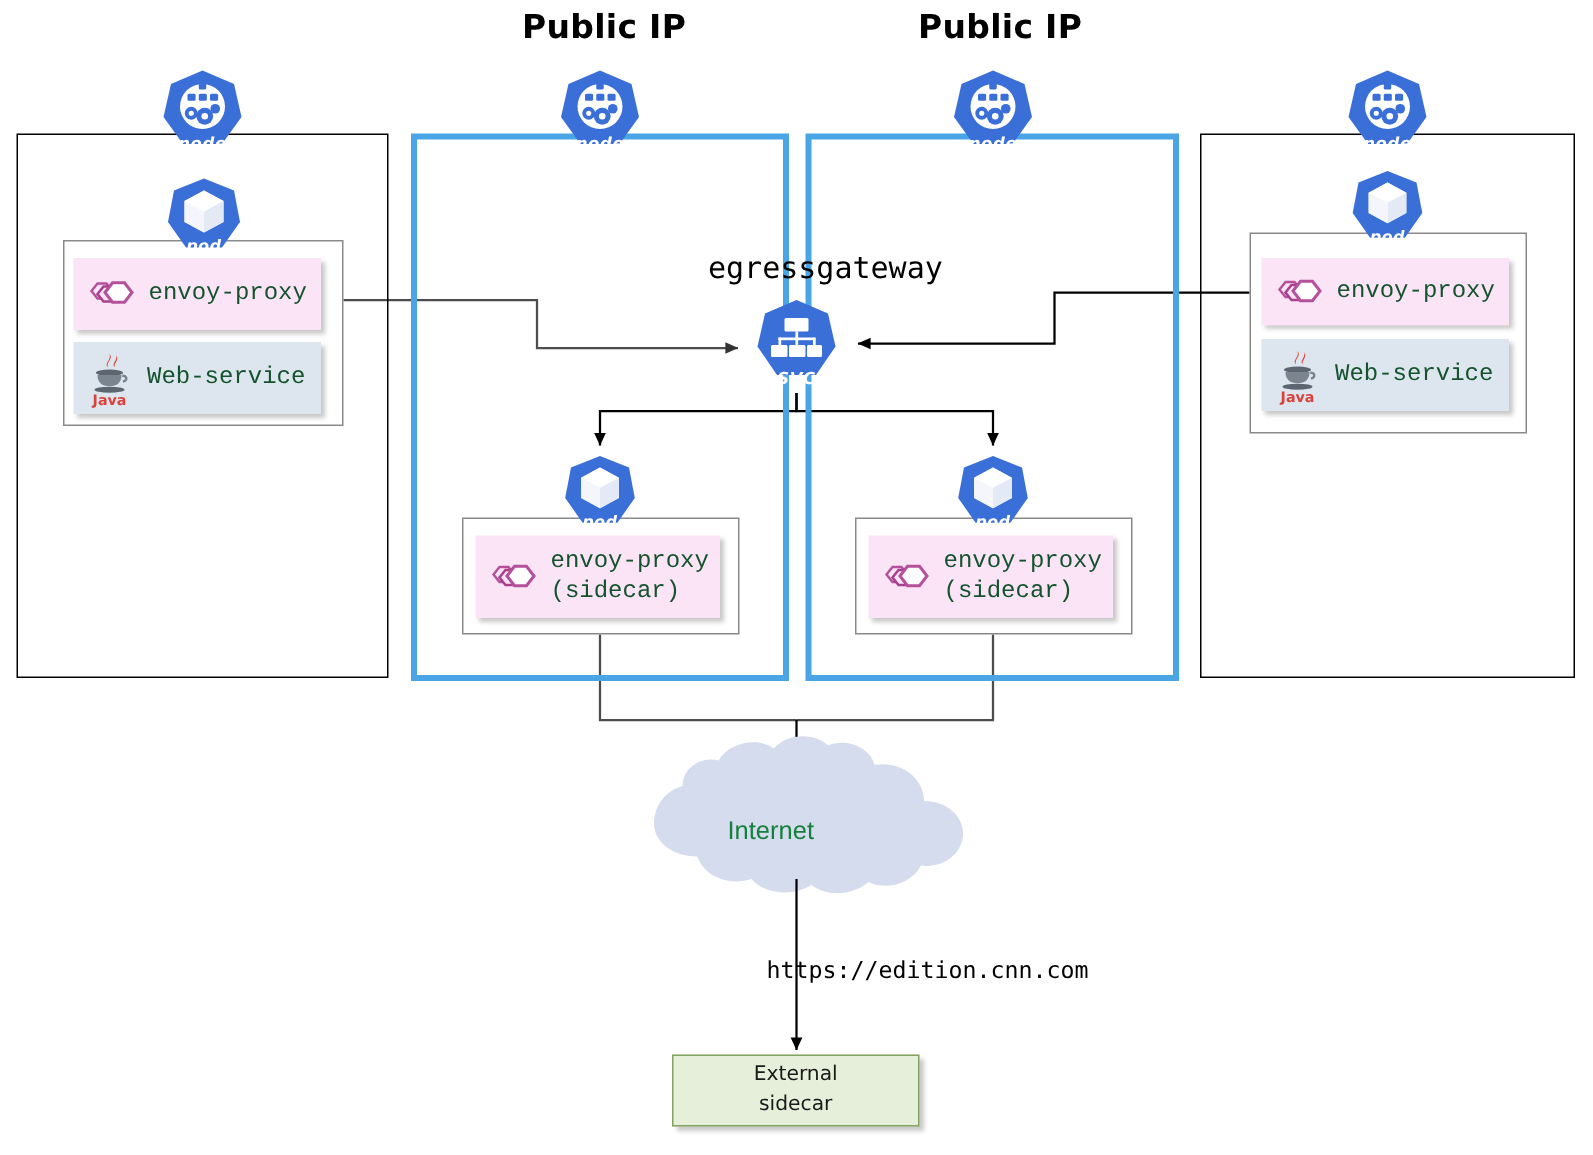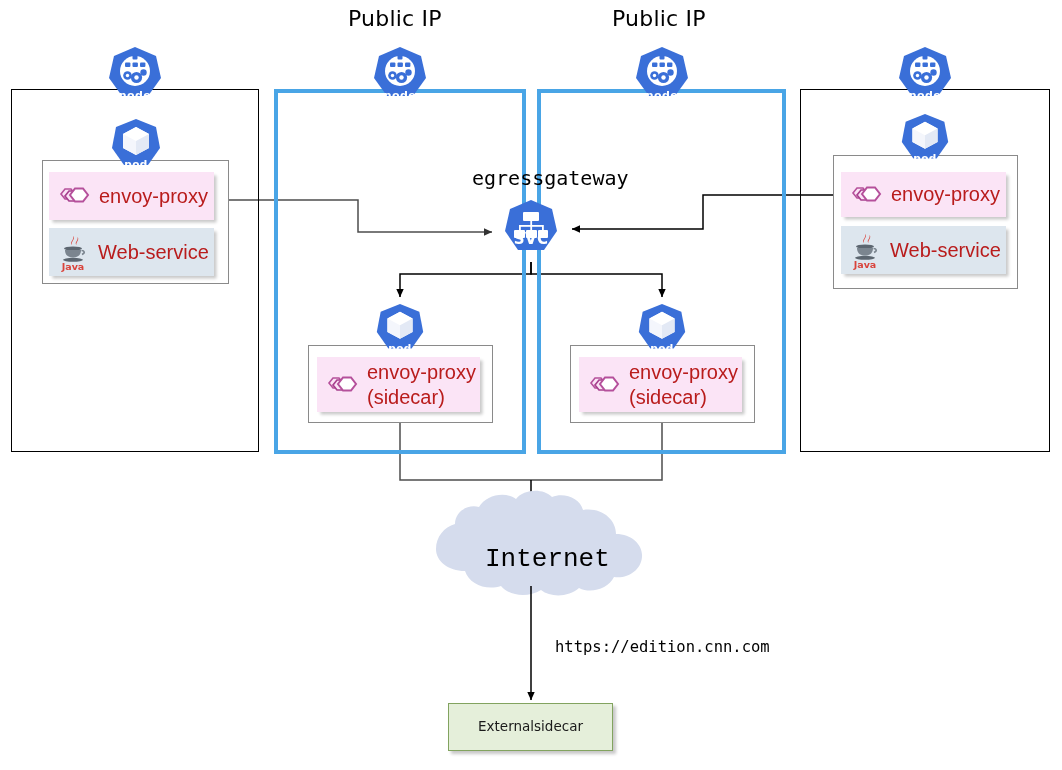--- a/index.html
+++ b/index.html
@@ -4,70 +4,70 @@
 <style>
   html,body{margin:0;padding:0;background:#ffffff;}
   body{width:1062px;height:770px;font-family:"Liberation Sans",sans-serif;}
   #stage{position:relative;width:1062px;height:770px;overflow:hidden;background:#fff;}
 
   .svglayer{position:absolute;left:0;top:0;width:1062px;height:770px;pointer-events:none;}
 
   
   .publicip{
     position:absolute;font-family:"DejaVu Sans",sans-serif;font-size:22px;
-    color:#000;letter-spacing:.2px;white-space:nowrap;
+    color:#000;letter-spacing:.2px;white-space:nowrap;font-weight:bold;
   }
   .egress-label{
     position:absolute;font-family:"DejaVu Sans Mono","Liberation Mono",monospace;
     font-size:20px;color:#000;white-space:nowrap;
   }
   .url-label{
     position:absolute;font-family:"DejaVu Sans Mono","Liberation Mono",monospace;
     font-size:15.5px;color:#000;white-space:nowrap;
   }
   .internet-label{
-    position:absolute;font-family:Liberation Mono, monospace;font-size:26px;color:#000000;
+    position:absolute;font-family:Liberation Sans, sans-serif;font-size:17px;color:#15803d;
     white-space:nowrap;
   }
 
   
   .nodebox{position:absolute;box-sizing:border-box;background:transparent;}
   .nodebox.black{border:1.6px solid #000;}
   .nodebox.blue{border:4px solid #49a5e6;}
 
   
   .podbox{
     position:absolute;box-sizing:border-box;border:1px solid #8a8a8a;background:#fff;
   }
 
   
   .chip{
     position:absolute;box-sizing:border-box;display:flex;align-items:center;
     box-shadow:2.5px 2.5px 3px rgba(0,0,0,.22);
   }
   .chip .chip-ico{flex:0 0 auto;display:flex;align-items:center;justify-content:center;}
   .chip .chip-txt{
-    font-family:Liberation Sans, sans-serif;
-    font-size:20px;color:#b91c1c;line-height:1.22;white-space:pre;
+    font-family:Liberation Mono, monospace;
+    font-size:16px;color:#14532d;line-height:1.22;white-space:pre;
   }
   .chip.envoy{background:#fbe4f6;}
   .chip.java{background:#dde6ee;}
 
   
-  .k8s{position:absolute;}
+  .k8s{position:absolute;font-style:italic;}
   .k8s .lbl{
     position:absolute;left:0;right:0;text-align:center;color:#fff;
     font-family:"DejaVu Sans",sans-serif;font-weight:600;letter-spacing:.4px;
   }
 
   
   .extsvc{
     position:absolute;box-sizing:border-box;background:#e5efda;border:1px solid #82a35f;
     box-shadow:3px 3px 3px rgba(0,0,0,.22);
-    display:flex;flex-direction:row;align-items:center;justify-content:center;
+    display:flex;flex-direction:column;align-items:center;justify-content:center;
     font-family:"DejaVu Sans",sans-serif;font-size:13.5px;color:#1a1a1a;line-height:1.45;
   }
 </style>
 </head>
 <body>
 
 <div id="stage">
 
   <svg class="svglayer" viewBox="0 0 1062 770">
     <defs>
@@ -336,25 +336,25 @@
         <rect x="15" y="32" width="11" height="8" rx="1"></rect>
         <rect x="27" y="32" width="11" height="8" rx="1"></rect>
         <rect x="39" y="32" width="10" height="8" rx="1"></rect>
         <rect x="31.3" y="23" width="1.8" height="5"></rect>
         <rect x="20" y="27" width="24" height="1.8"></rect>
         <rect x="20" y="27" width="1.8" height="5"></rect>
         <rect x="31.3" y="27" width="1.8" height="5"></rect>
         <rect x="43" y="27" width="1.8" height="5"></rect>
       </g>
     </svg>
-    <div class="lbl" style="top:32px;font-size:15px;">SVC</div>
+    <div class="lbl" style="top:48px;font-size:11px;">SVC</div>
   </div>
 
   <div class="internet-label" style="left:485px;top:544px;">Internet</div>
 
-  <div class="url-label" style="left:555px;top:638px;">https://edition.cnn.com</div>
+  <div class="url-label" style="left:511px;top:638px;">https://edition.cnn.com</div>
 
   <div class="extsvc" style="left:448px;top:703px;width:165px;height:48px;">
     <span>External</span>
     <span>sidecar</span>
   </div>
 
 </div>
 
 </body></html>

